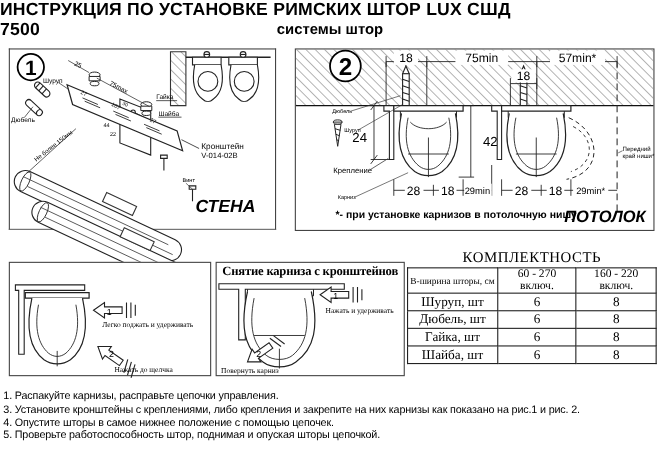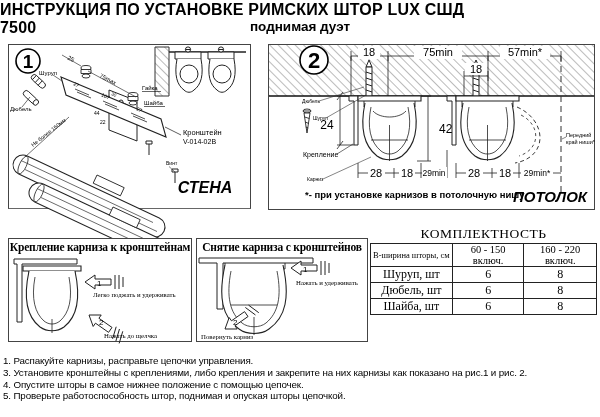--- a/index.html
+++ b/index.html
@@ -25,21 +25,21 @@
   .instr{position:absolute;left:3px;top:355px;width:596px;font-size:9.8px;letter-spacing:-.15px;line-height:11.8px;white-space:nowrap;}
   svg text{fill:#000;font-family:"Liberation Sans",sans-serif;}
   svg .ser{font-family:"Liberation Serif",serif;}
   svg .big{font-weight:bold;font-style:italic;}
   svg line,svg path,svg rect,svg circle,svg ellipse,svg polygon,svg polyline{vector-effect:non-scaling-stroke;}
 </style>
 </head>
 <body>
 
 <div class="title">ИНСТРУКЦИЯ ПО УСТАНОВКЕ РИМСКИХ ШТОР LUX СШД 7500</div>
-<div class="subtitle">поднимая дуэт</div>
+<div class="subtitle">системы штор</div>
 
 <div class="panel" id="p1">
 <svg width="241" height="212" viewBox="0 0 241 212">
   <defs>
     <pattern id="h1" width="6" height="6" patternUnits="userSpaceOnUse" patternTransform="rotate(-45)">
       <line x1="0" y1="0" x2="0" y2="6" stroke="#777" stroke-width="1"></line>
     </pattern>
   </defs>
 
   <circle cx="19" cy="16" r="12" fill="#fff" stroke="#000" stroke-width="1.6"></circle>
@@ -307,21 +307,20 @@
   <line x1="68" y1="109" x2="84" y2="99" stroke="#333" stroke-width=".7"></line>
   <text x="38" y="136" font-size="5">Карниз</text>
   <line x1="54" y1="134" x2="102" y2="112" stroke="#333" stroke-width=".6"></line>
 
   <text x="36" y="153" font-size="9.5" font-weight="bold">*- при установке карнизов в потолочную нишу</text>
   <text x="281" y="157" class="big" font-size="15" text-anchor="middle">ПОТОЛОК</text>
 </svg>
 </div>
 
 <div class="panel" id="p3">
-  <div class="ptitle">Крепление карниза к кронштейнам</div>
   <svg width="182" height="102" viewBox="0 0 182 102">
     <path d="M5,20 H68 V25 H13 V83 H8 V25 H5 Z" fill="#fff" stroke="#222" stroke-width="1"></path>
     <g stroke="#222" fill="none" stroke-width="1.1">
       <rect x="14" y="27" width="58" height="5" fill="#fff"></rect>
       <path d="M20,32 v6 h6 M66,32 v6 h-6" stroke-width=".9"></path>
       <path d="M20,32 C14,60 18,78 31,88 C38,93 48,93 55,88 C68,78 72,60 66,32" fill="#fff"></path>
       <path d="M26,38 C22,60 26,74 35,82 C40,86 46,86 51,82 C60,74 64,60 60,38" stroke-width=".8"></path>
       <line x1="43" y1="80" x2="43" y2="94" stroke-width=".8"></line>
     </g>
     <g>
@@ -370,36 +369,41 @@
     <text x="36" y="86" font-size="8">2</text>
     <text x="4" y="100" class="ser" font-size="6.8">Повернуть карниз</text>
   </svg>
 </div>
 
 <div class="kit-title">КОМПЛЕКТНОСТЬ</div>
 <table class="kit">
   <thead>
     <tr>
       <th class="c0 whead">В-ширина шторы, см</th>
-      <th class="c1 rhead">60 - 150 включ.</th>
+      <th class="c1 rhead">60 - 270 включ.</th>
       <th class="c2 rhead">160 - 220 включ.</th>
     </tr>
   </thead>
   <tbody>
     <tr>
       <td class="name">Шуруп, шт</td>
       <td>6</td>
       <td>8</td>
     </tr>
     <tr>
       <td class="name">Дюбель, шт</td>
       <td>6</td>
       <td>8</td>
     </tr>
     <tr>
+      <td class="name">Гайка, шт</td>
+      <td>6</td>
+      <td>8</td>
+    </tr>
+    <tr>
       <td class="name">Шайба, шт</td>
       <td>6</td>
       <td>8</td>
     </tr>
   </tbody>
 </table>
 
 <div class="instr">
   <div>1. Распакуйте карнизы, расправьте цепочки управления.</div>
   <div>3. Установите кронштейны с креплениями, либо крепления и закрепите на них карнизы как показано на рис.1 и рис. 2.</div>

